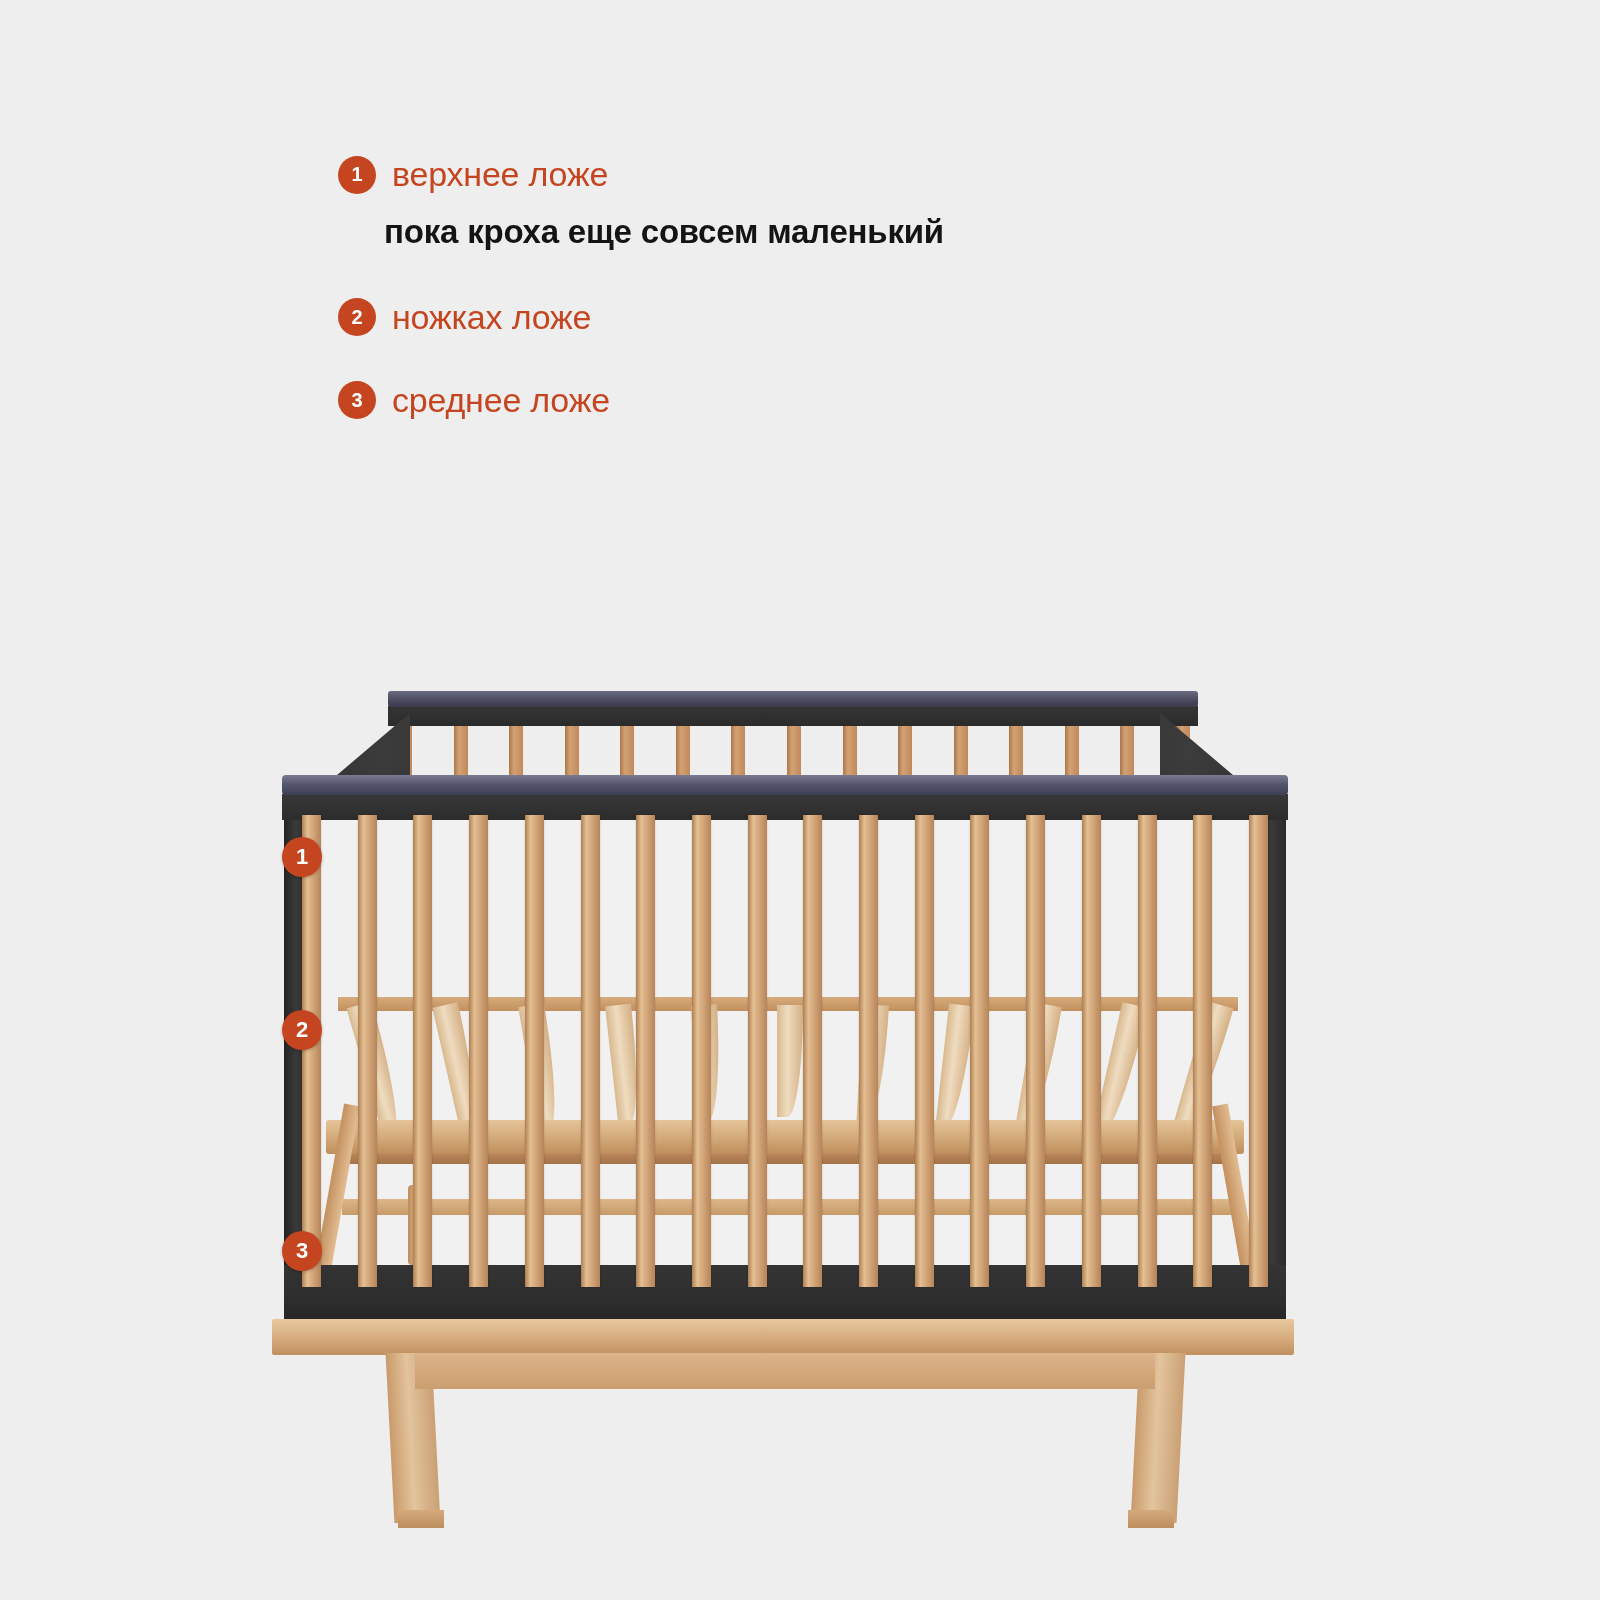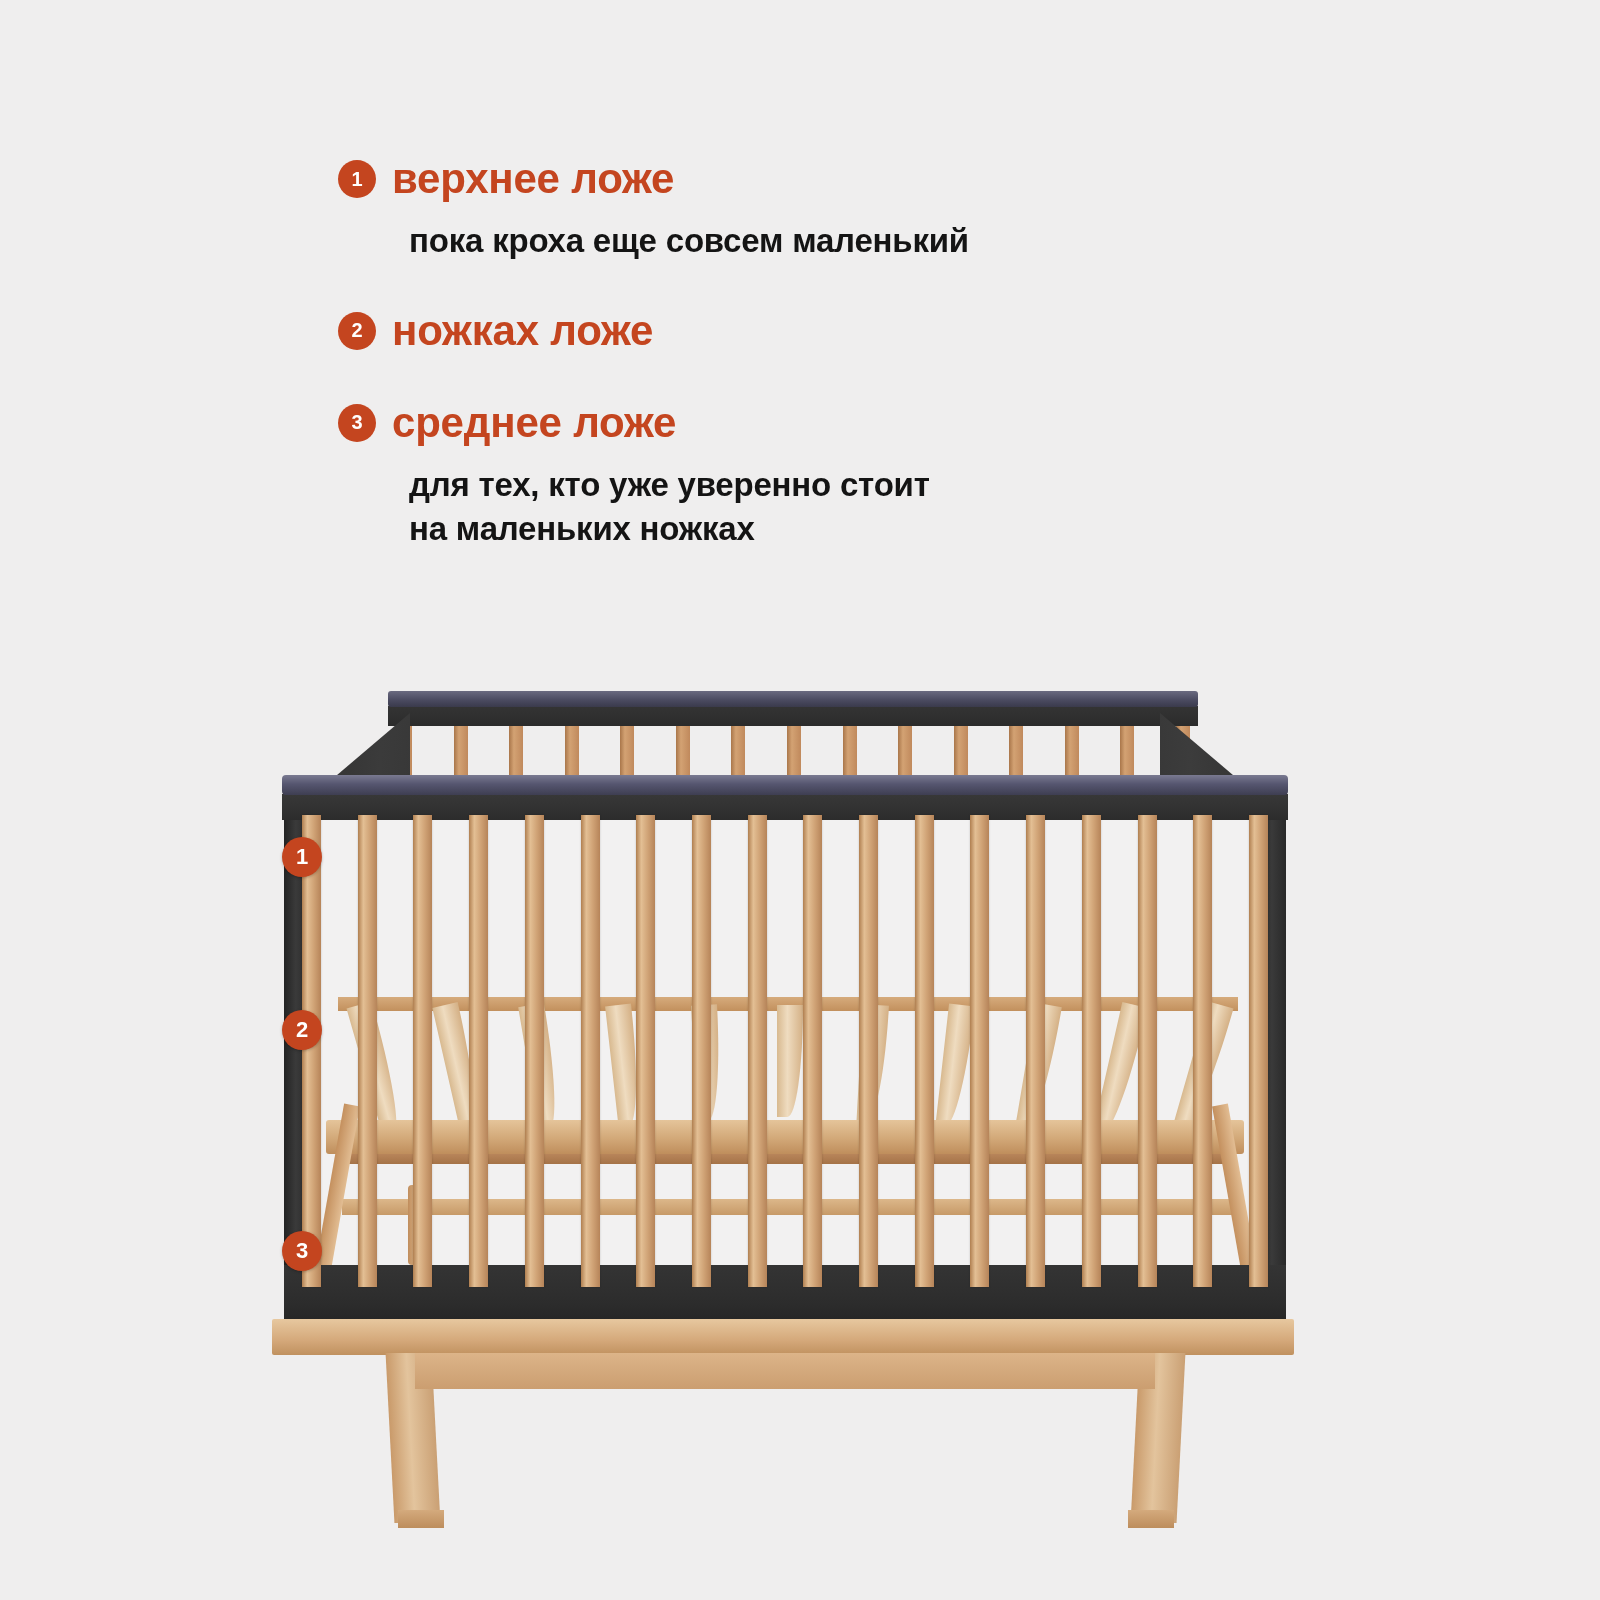--- a/index.html
+++ b/index.html
@@ -41,28 +41,28 @@
     justify-content: center;
     font-size: 20px;
     font-weight: 700;
     line-height: 1;
     flex: 0 0 auto;
     box-sizing: border-box;
     padding-bottom: 1px;
   }
   .legend-title {
     color: var(--accent, #c4451f);
-    font-size: 42px;
-    font-weight: 700;
+    font-size: 34px;
+    font-weight: 400;
     letter-spacing: -0.2px;
     white-space: nowrap;
   }
   .legend-desc {
     margin-top: 16px;
-    margin-left: 71px;
+    margin-left: 46px;
     color: #141414;
     font-size: 33px;
     font-weight: 700;
     line-height: 1.33;
     letter-spacing: -0.2px;
   }
   .legend-desc .ln { display: block; }
 
   
   #photo {
@@ -279,24 +279,20 @@
     <div class="legend-head">
       <span class="badge">2</span>
       <span class="legend-title">ножках ложе</span>
     </div>
   </div>
 
   <div class="legend-item">
     <div class="legend-head">
       <span class="badge">3</span>
       <span class="legend-title">среднее ложе</span>
-    </div>
-    <div class="legend-desc">
-      <span class="ln">для тех, кто уже уверенно стоит</span>
-      <span class="ln">на маленьких ножках</span>
     </div>
   </div>
 
 </div>
 
 <div id="photo">
   <div id="crib">
 
     <div class="back-slats">
         <i></i>

